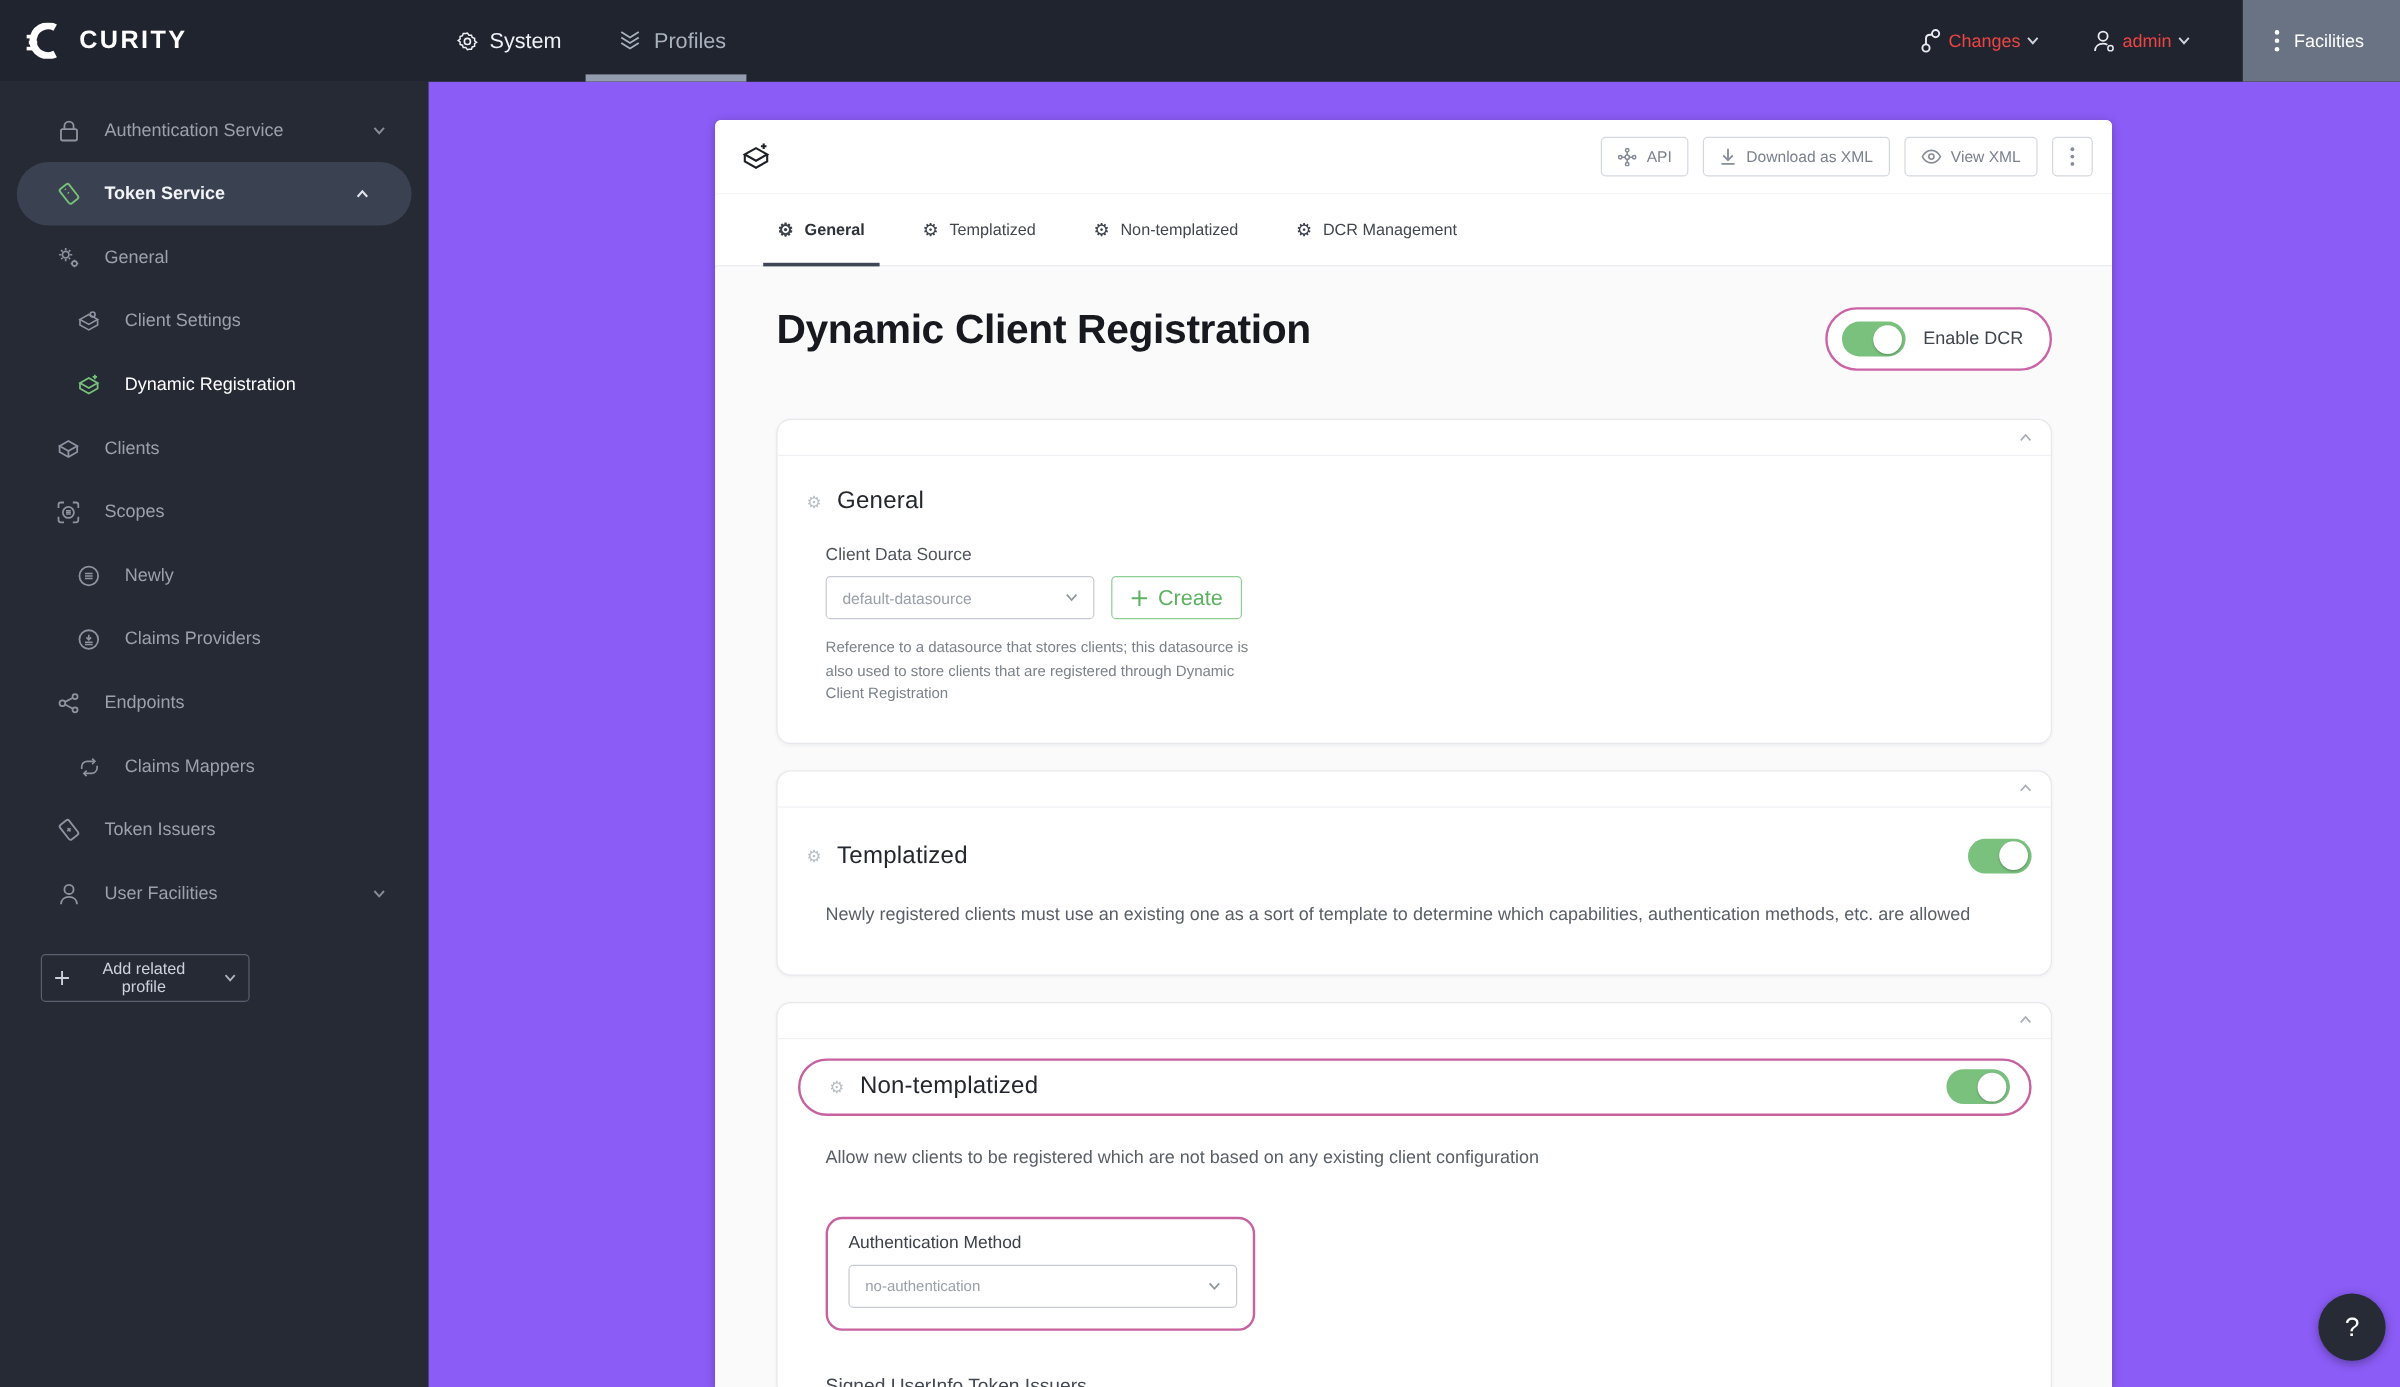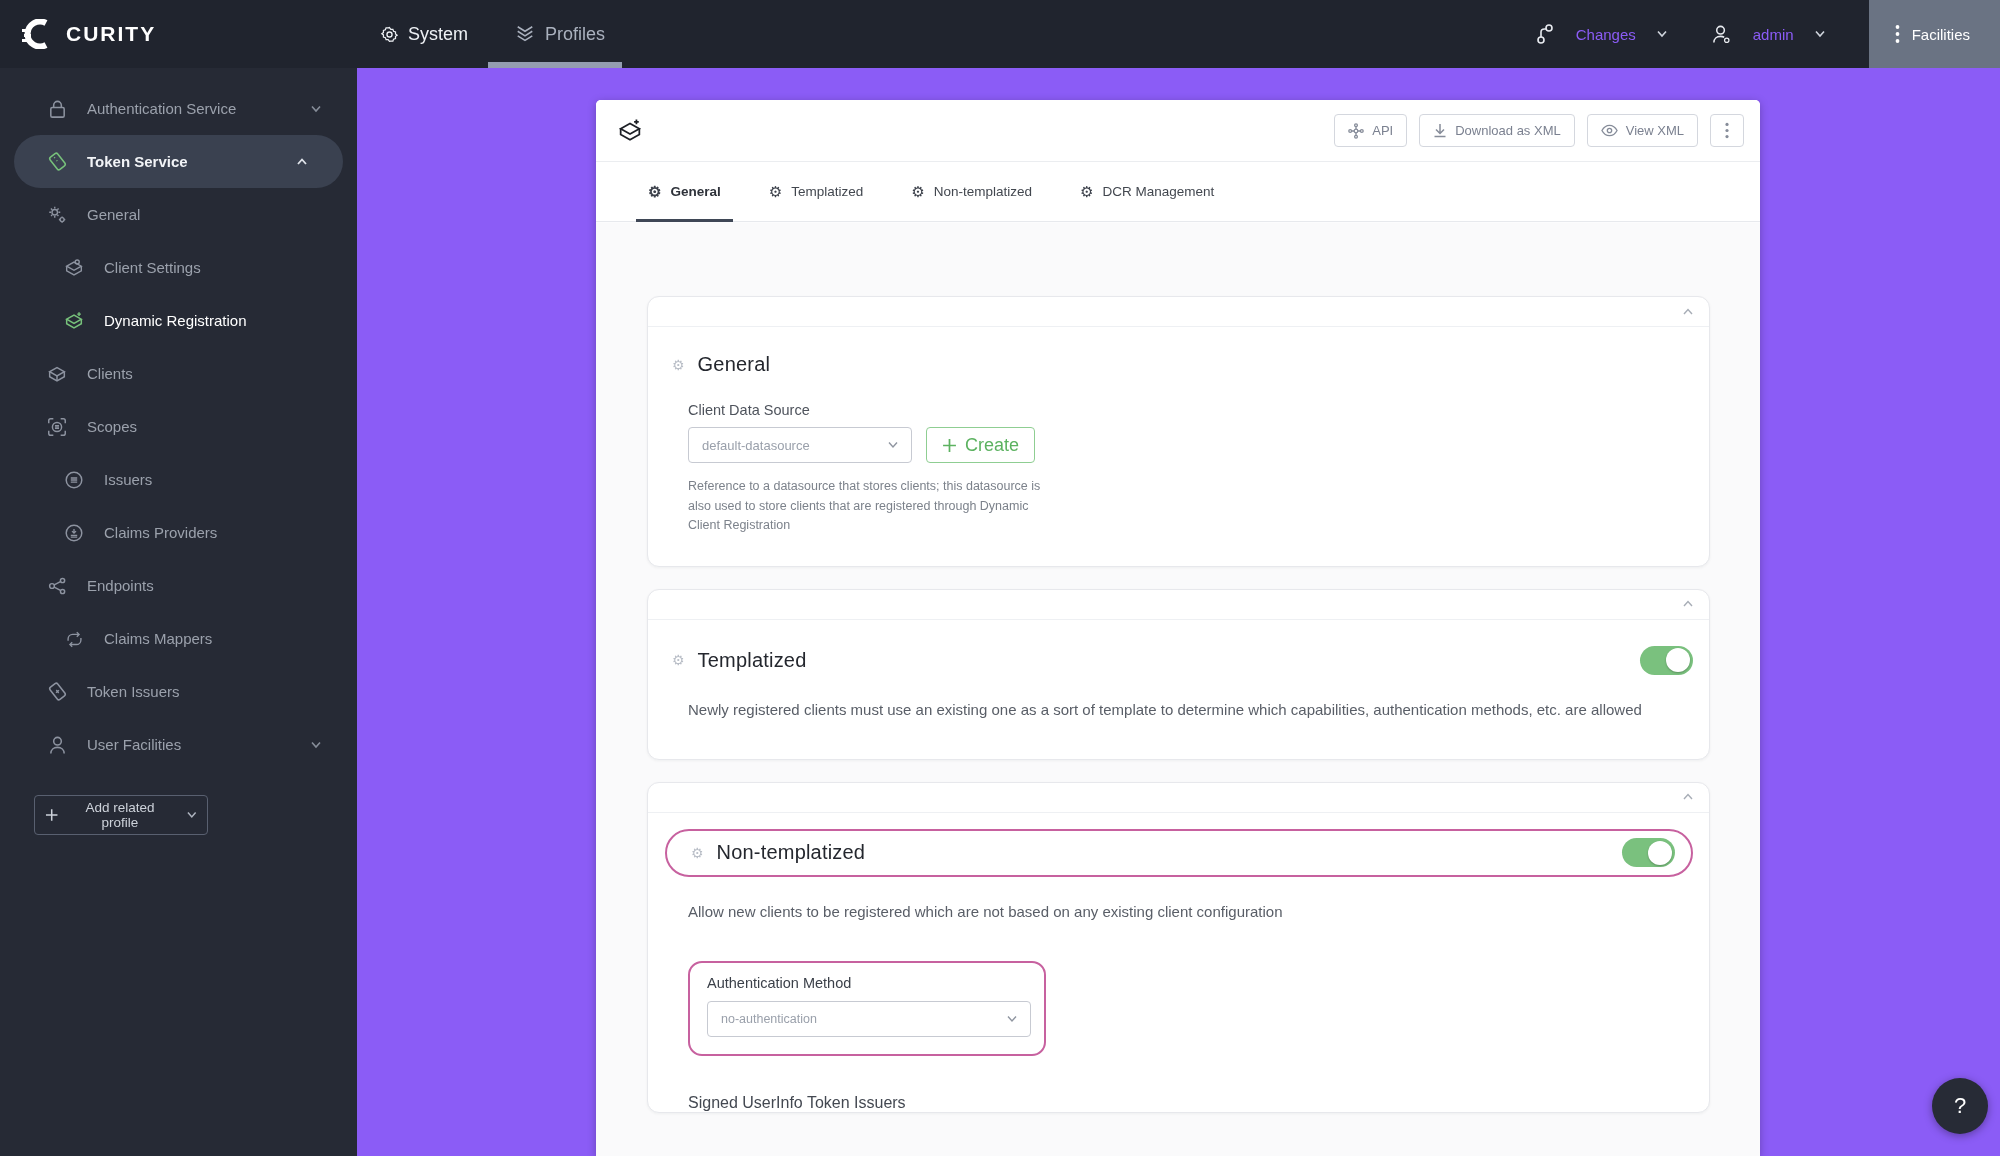--- a/index.html
+++ b/index.html
@@ -8,21 +8,21 @@
   
   .topbar { position:absolute; left:0; top:0; width:2000px; height:68px; background:#20242e; z-index:30; display:flex; align-items:center; }
   .logo { display:flex; align-items:center; gap:10px; padding-left:22px; width:340px; }
   .logo-text { color:#fff; font-size:21px; font-weight:bold; letter-spacing:2px; }
   .topnav { display:flex; align-items:center; gap:46px; margin-left:40px; }
   .topnav-item { display:flex; align-items:center; gap:9px; font-size:18px; cursor:pointer; }
   .topnav-item.system { color:#eef1f5; }
   .topnav-item.profiles { color:#aab1be; }
   .nav-underline { position:absolute; left:488px; bottom:0; width:134px; height:6px; background:#949db0; }
   .topbar-right { position:absolute; right:0; top:0; height:68px; display:flex; align-items:center; }
-  .tb-chip { display:flex; align-items:center; gap:21px; color:#8b5cf6; font-size:15px; margin-right:44px; cursor:pointer; }
+  .tb-chip { display:flex; align-items:center; gap:5px; color:#ef4444; font-size:15px; margin-right:44px; cursor:pointer; }
   .chev { width:10px; height:10px; display:inline-block; }
   .facilities { height:68px; background:#6a7383; display:flex; align-items:center; gap:12px; padding:0 30px 0 26px; color:#fff; font-size:15px; cursor:pointer; }
 
   
   .sidebar { position:absolute; left:0; top:68px; width:357px; height:1088px; background:#262a35; z-index:20; padding-top:14px; }
   .side-item { height:53px; display:flex; align-items:center; color:#9ba1ac; font-size:15px; cursor:pointer; position:relative; padding-left:44px; }
   .side-item .s-ic { width:26px; display:flex; justify-content:center; margin-right:17px; color:#8d93a0; flex:0 0 26px; }
   .side-item.sub { padding-left:61px; }
   .side-item .right-chev { position:absolute; right:36px; color:#868d99; }
   .side-item.pill { background:#3a4150; border-radius:27px; margin:0 14px; padding-left:30px; color:#f2f4f7; font-weight:bold; }
@@ -240,21 +240,21 @@
     <span>Scopes</span>
   </div>
 
   <div class="side-item sub">
     <span class="s-ic">
       <svg width="22" height="22" viewBox="0 0 24 24" fill="none" stroke="currentColor" stroke-width="1.6">
           <circle cx="12" cy="12" r="8.5"></circle>
           <path d="M8.5 9.8h7M8.5 12h7M8.5 14.2h7" stroke-width="1.4"></path>
         </svg>
     </span>
-    <span>Issuers</span>
+    <span>Newly</span>
   </div>
 
   <div class="side-item sub">
     <span class="s-ic">
       <svg width="22" height="22" viewBox="0 0 24 24" fill="none" stroke="currentColor" stroke-width="1.6">
           <circle cx="12" cy="12" r="8.5"></circle>
           <path d="M12 7.5v4.5M9.8 10l2.2 2.2L14.2 10M8.5 14.5h7M8.5 16.5h7" stroke-width="1.4"></path>
         </svg>
     </span>
     <span>Claims Providers</span>
@@ -380,20 +380,29 @@
         <span>Non-templatized</span>
       </div>
       <div class="tab">
         <span class="t-gear">⚙</span>
         <span>DCR Management</span>
       </div>
     </div>
 
     <div class="panel-body">
 
+      <div class="title-row">
+        <h1 class="page-title">Dynamic Client Registration</h1>
+        <div class="enable-pill">
+          <div class="toggle">
+              <div class="knob"></div>
+            </div>
+          <span class="enable-label">Enable DCR</span>
+        </div>
+      </div>
 
       <div class="card">
         <div class="collapse-row">
           <svg class="chev" viewBox="0 0 10 7" fill="none" stroke="currentColor" stroke-width="1.4">
               <polyline points="1,5.5 5,1 9,5.5"></polyline>
             </svg>
         </div>
         <div class="card-heading">
           <span class="h-gear">⚙</span>
           <span class="h-text">General</span>

